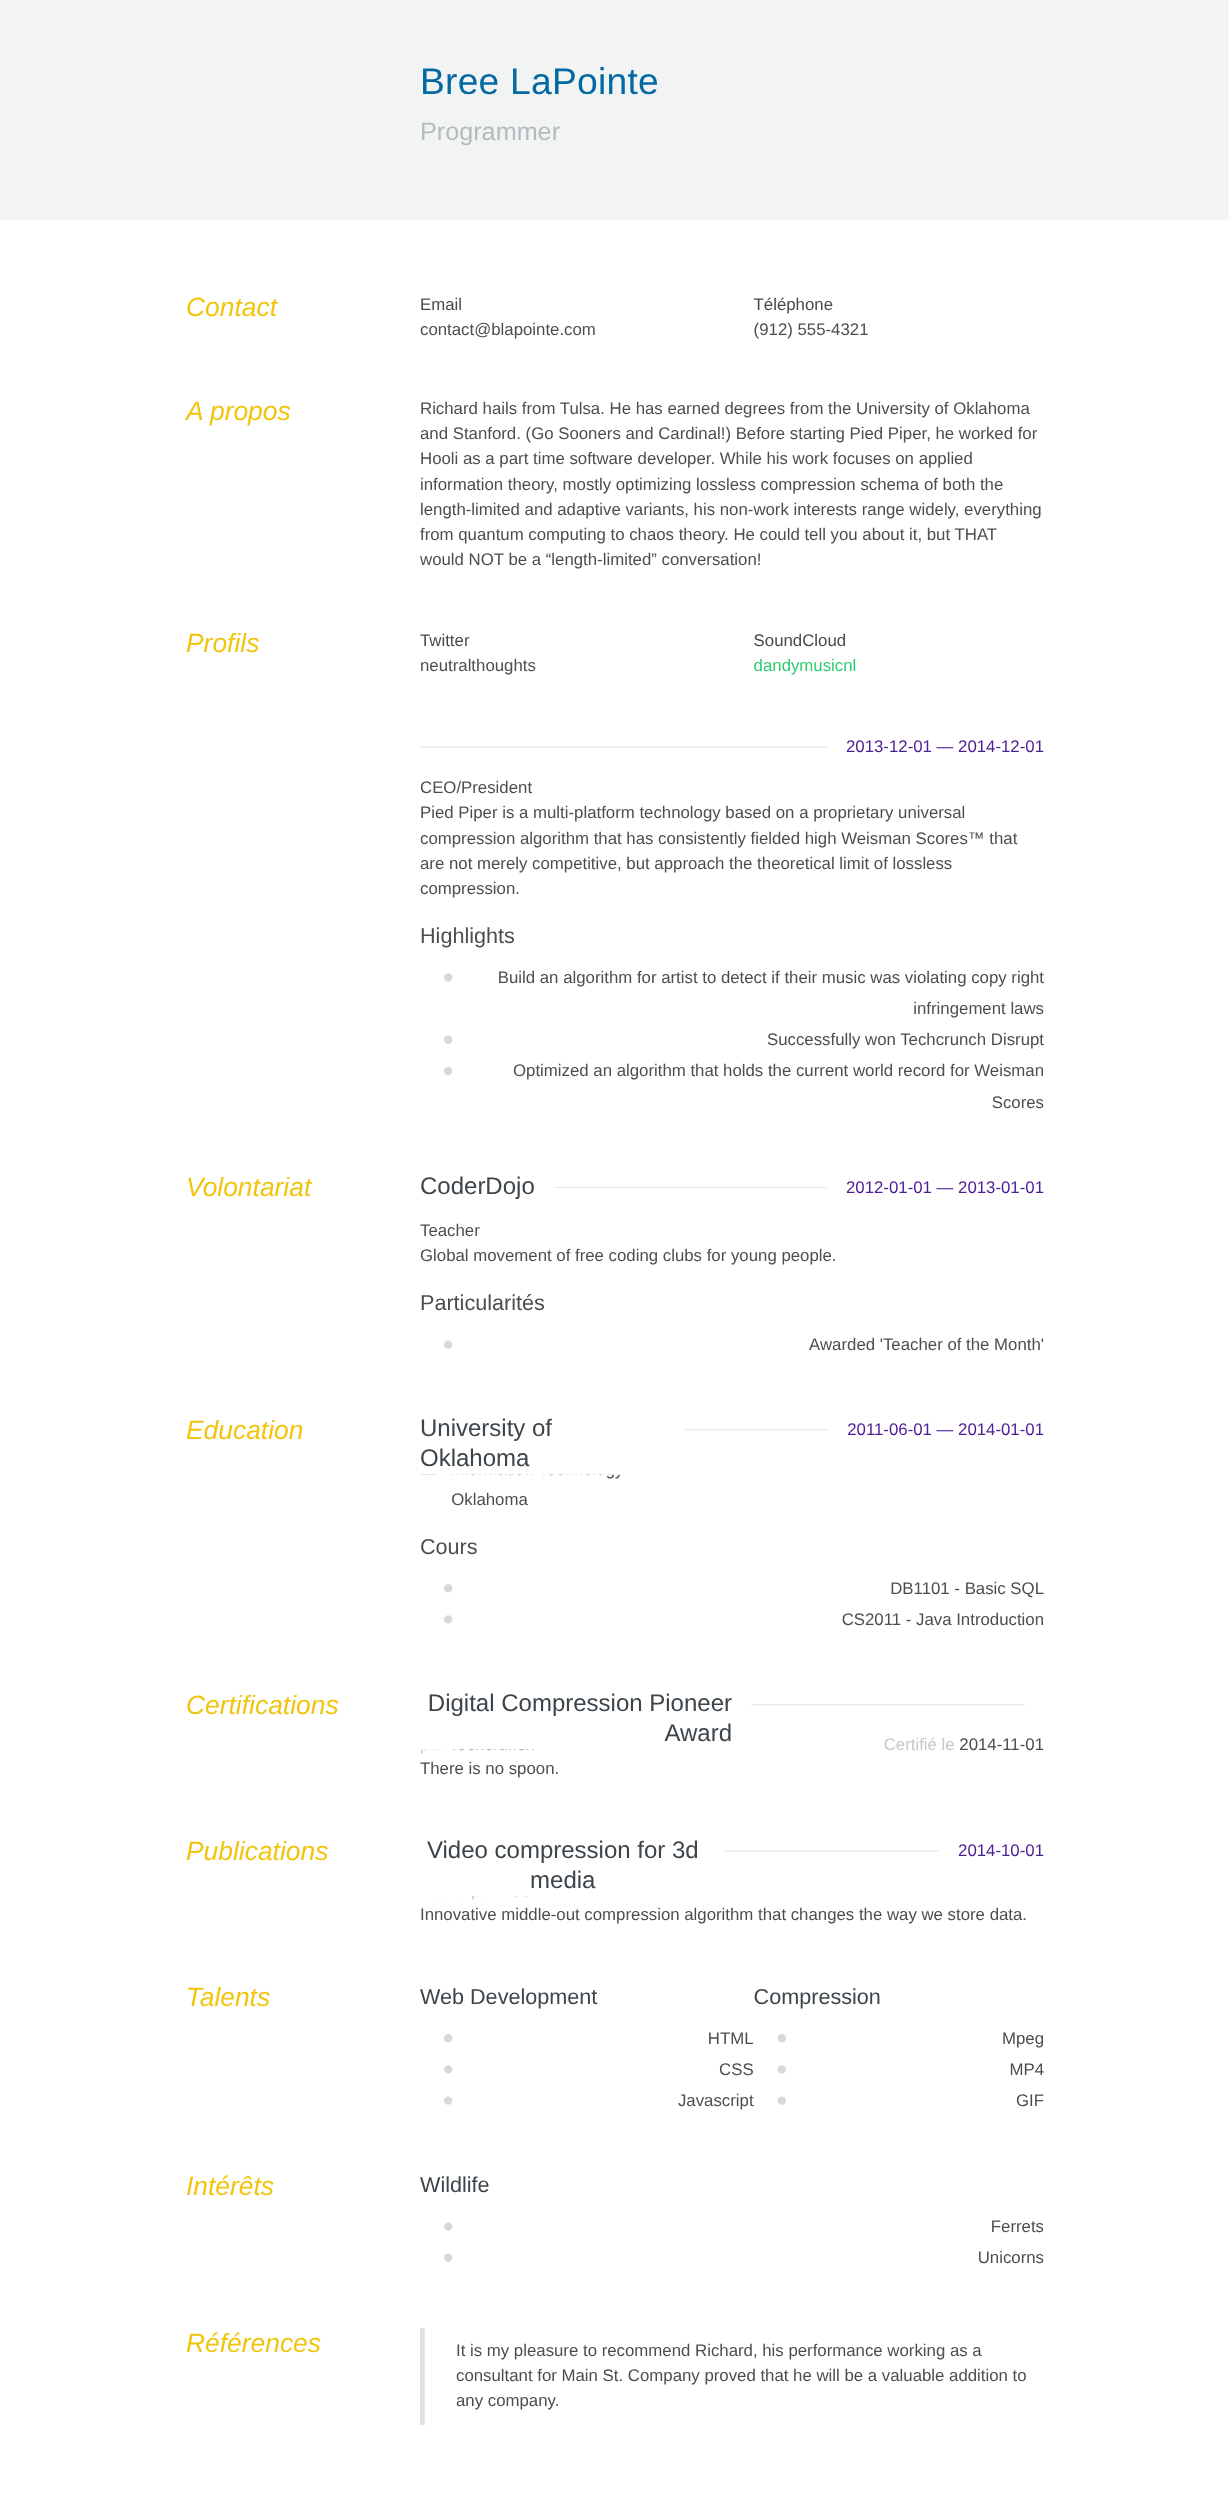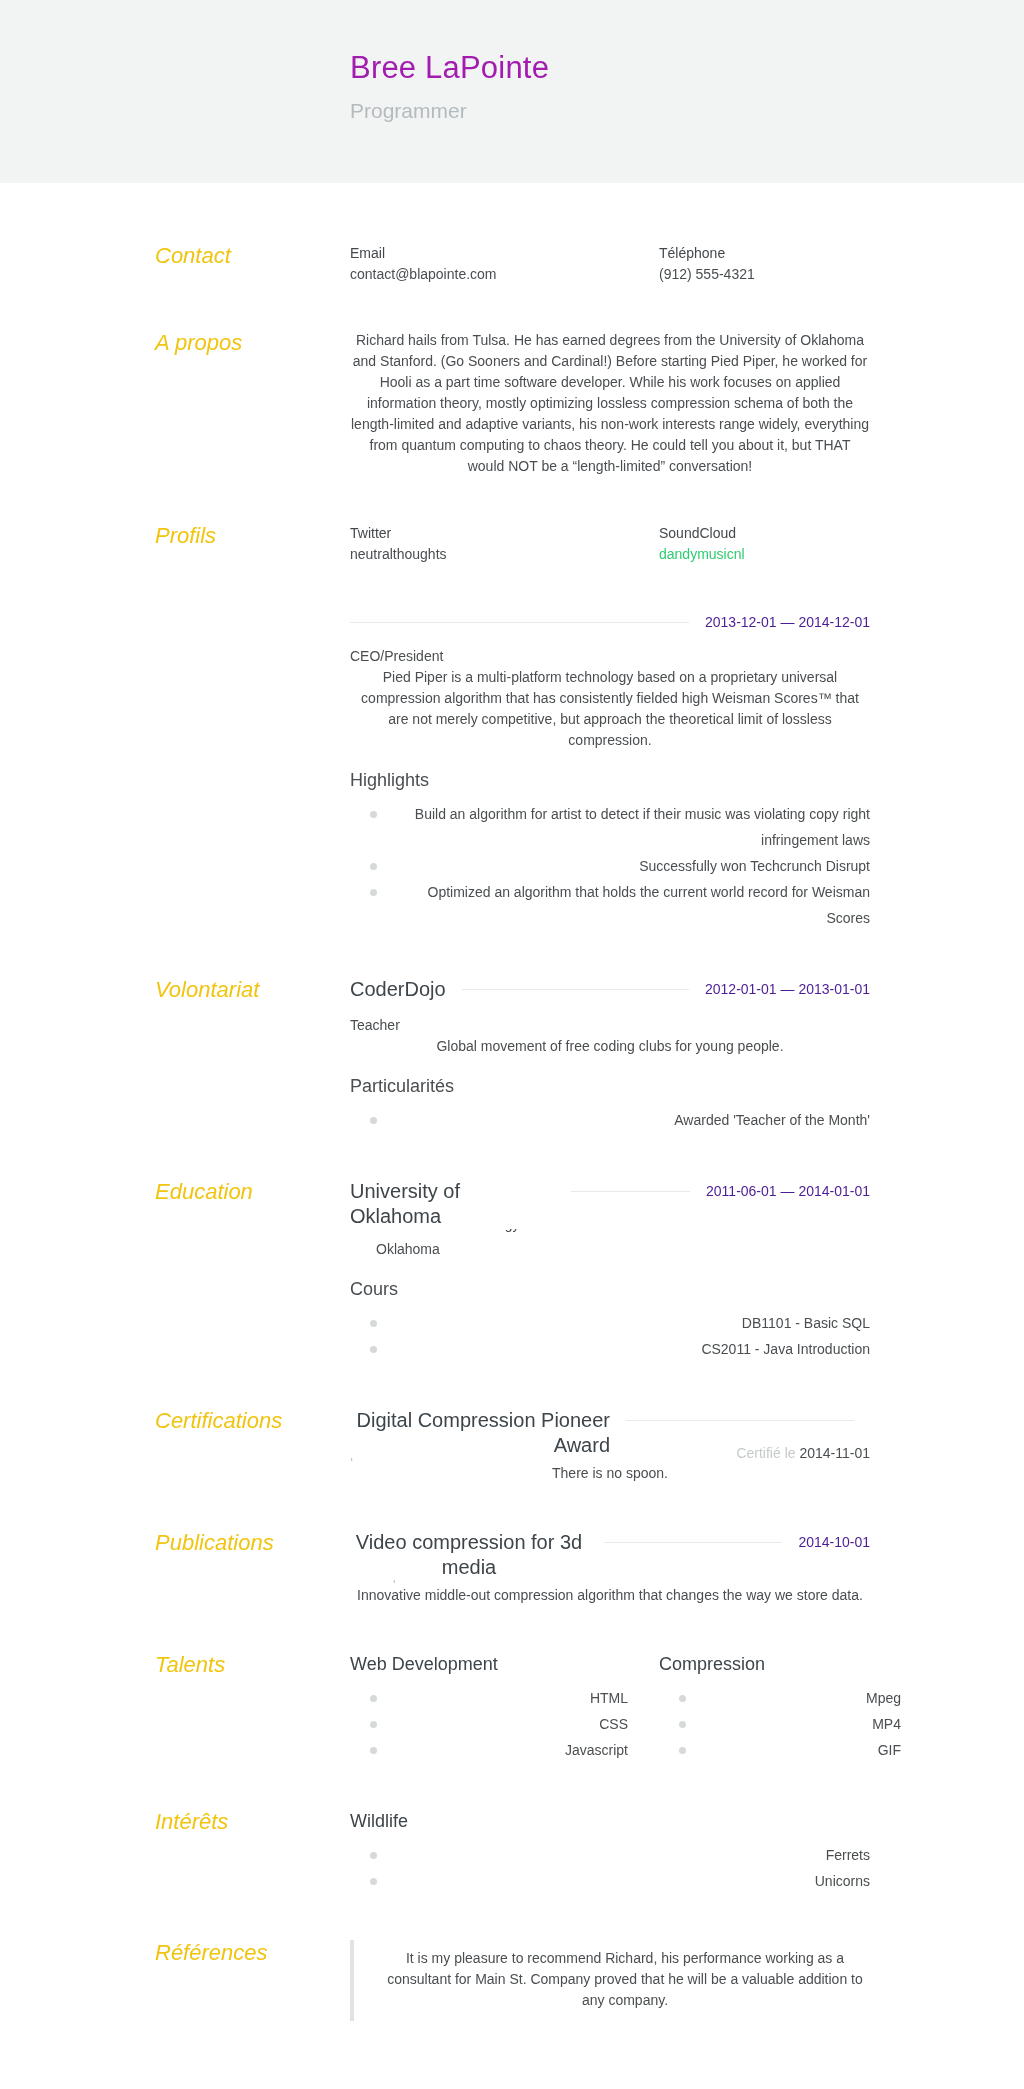--- a/index.html
+++ b/index.html
@@ -2,35 +2,35 @@
 <html><head>
 <meta charset="utf-8">
 <style>
   * { box-sizing: border-box; }
   html,body { margin:0; padding:0; background:#fff; }
   body { font-family:"Liberation Sans", sans-serif; color:#4a4e51; }
   .page { width:1024px; min-height:2089px; background:#fff; overflow:hidden; }
 
   
   .masthead { background:#f2f4f4; height:183px; padding:50px 0 0 350px; }
-  .person-name { font-size:31px; font-weight:400; color:#a21caf; margin:0; letter-spacing:.2px; }
+  .person-name { font-size:31px; font-weight:400; color:#0369a1; margin:0; letter-spacing:.2px; }
   .person-title { font-size:21px; color:#b4bbbe; margin-top:13px; }
 
   
   main { margin-left:155px; width:870px; padding:60px 0 60px 0; }
   section { display:grid; grid-template-columns:150px 520px; column-gap:45px; margin-bottom:46px; }
   .sec-heading { grid-column:1; font-size:22px; font-weight:400; color:#f1c40f; margin:0; line-height:1.15;font-style:italic; }
-  .sec-body { grid-column:2; min-width:0;gap:31px; }
+  .sec-body { grid-column:2; min-width:0; }
 
   .two-col { display:grid; grid-template-columns:278px 242px; }
   .field-label { font-size:14px; line-height:20px; color:#44494c; }
   .field-value { font-size:14px; line-height:20px; margin-top:1px; color:#4a4e51; }
   a.profile-link { color:#2ecc71; text-decoration:none; cursor:pointer; }
 
-  p.body-text { margin:0; font-size:14px; line-height:21px; color:#4a4e51;text-align:center; }
+  p.body-text { margin:0; font-size:14px; line-height:21px; color:#4a4e51; }
 
   
   .ehead { display:flex; align-items:flex-start; }
   .ename { font-size:20px; line-height:25px; color:#3d454a; flex:0 0 auto; }
   .cover { background:#fff; position:relative; z-index:2; }
   .rule { flex:1 1 auto; height:1px; background:#e7e9ea; margin:12px 16px 0 16px; }
   .rule.from-left { margin-left:0; }
   .edate { font-size:14px; line-height:21px; color:#4c1d95; margin-top:2px; white-space:nowrap; flex:0 0 auto; }
   .position { font-size:14px; line-height:21px; margin-top:13px; }
   .entry-summary { margin-top:13px; }

